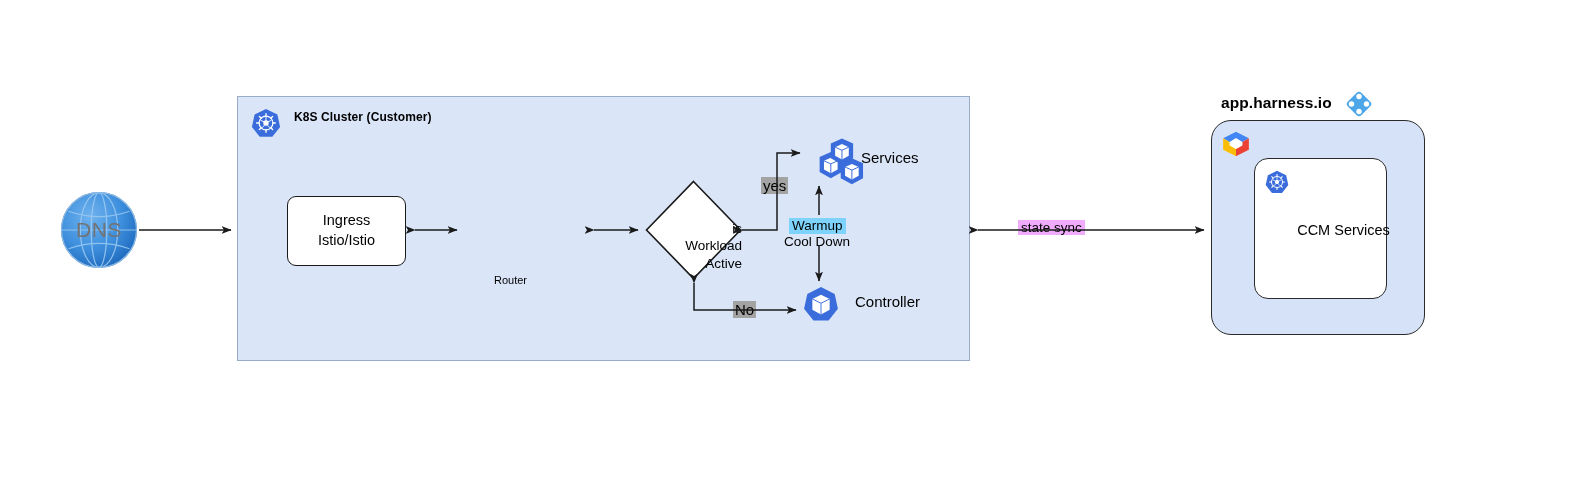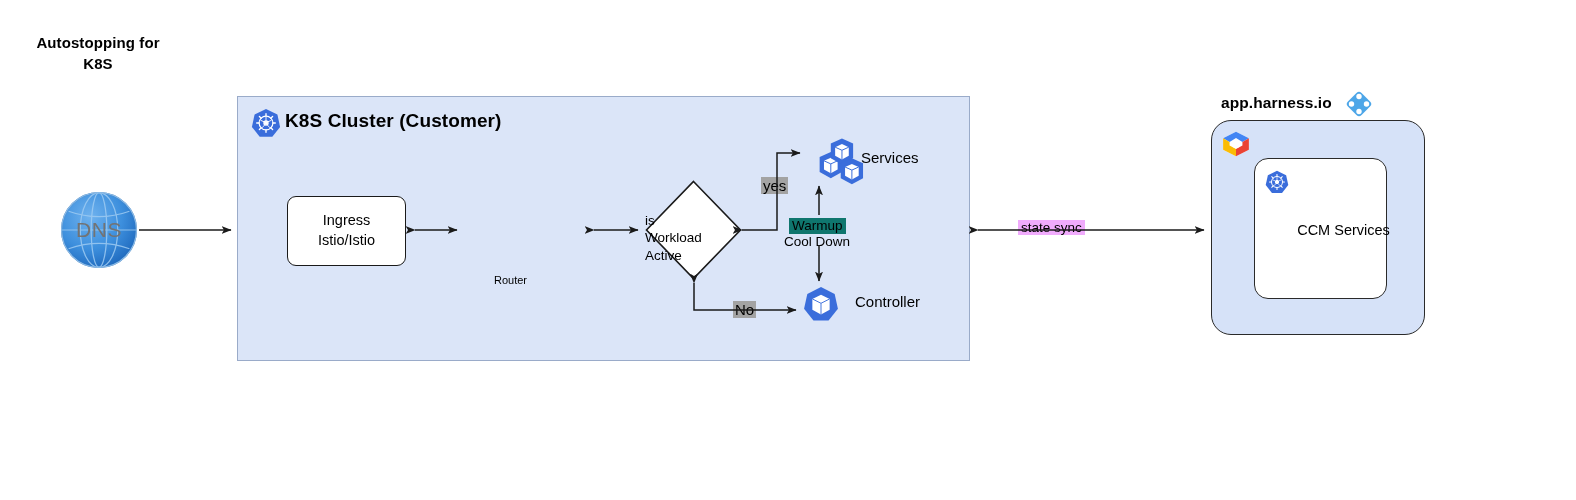--- a/index.html
+++ b/index.html
@@ -37,23 +37,23 @@
   #cluster-box {
     left: 237px;
     top: 96px;
     width: 733px;
     height: 265px;
     background: #dbe5f8;
     border: 1px solid #9aabc9;
     box-sizing: border-box;
   }
   #cluster-title {
-    left: 285px;
+    left: 294px;
     top: 110px;
-    font-size: 19px;
+    font-size: 12px;
     font-weight: bold;
     letter-spacing: 0.1px;
   }
 
   
   #dns-node {
     left: 60px;
     top: 191px;
     width: 78px;
     height: 78px;
@@ -93,41 +93,41 @@
 
   
   #decision-wrap {
     left: 645px;
     top: 180px;
     width: 97px;
     height: 100px;
   }
   #decision-label {
     position: absolute;
-    left: 0; top: 8px;
+    left: 0; top: 16px;
     width: 97px; height: 100px;
     display: flex;
     flex-direction: column;
-    align-items: flex-start;
+    align-items: flex-end;
     justify-content: center;
     text-align: center;
     font-size: 13.5px;
     line-height: 1.28;
   }
 
   
   #services-icon { left: 806px; top: 136px; width: 62px; height: 62px; }
   #services-label { left: 861px; top: 149px; font-size: 15px; }
   #controller-icon { left: 803px; top: 286px; width: 36px; height: 36px; }
   #controller-label { left: 855px; top: 293px; font-size: 15px; }
 
   
   #warmup-label {
     left: 789px; top: 218px;
-    background: #0f766e;
+    background: #7dd3fc;
     font-size: 13.5px;
     padding: 0 3px;
     line-height: 1.18;
   }
   #cooldown-label {
     left: 784px; top: 234px;
     font-size: 13.5px;
     line-height: 1.18;
   }
 
@@ -191,24 +191,20 @@
     left: 0; top: 0;
     width: 1576px; height: 500px;
     pointer-events: none;
   }
 </style>
 </head>
 <body>
 
 <div id="canvas">
 
-  <div class="abs" id="diagram-title">
-    <div>Autostopping for</div>
-    <div>K8S</div>
-  </div>
 
   <div class="abs" id="cluster-box"></div>
 
   <div class="abs" style="left:251px; top:108px; width:30px; height:30px;">
     <svg width="30" height="30" viewBox="0 0 100 100">
       <polygon points="50,3 88,22 97,63 71,96 29,96 3,63 12,22" fill="#3a6ddb"></polygon>
       <g fill="none" stroke="#ffffff" stroke-width="4">
         <circle cx="50" cy="50" r="23"></circle>
         <circle cx="50" cy="50" r="7" fill="#ffffff"></circle>
       </g>

